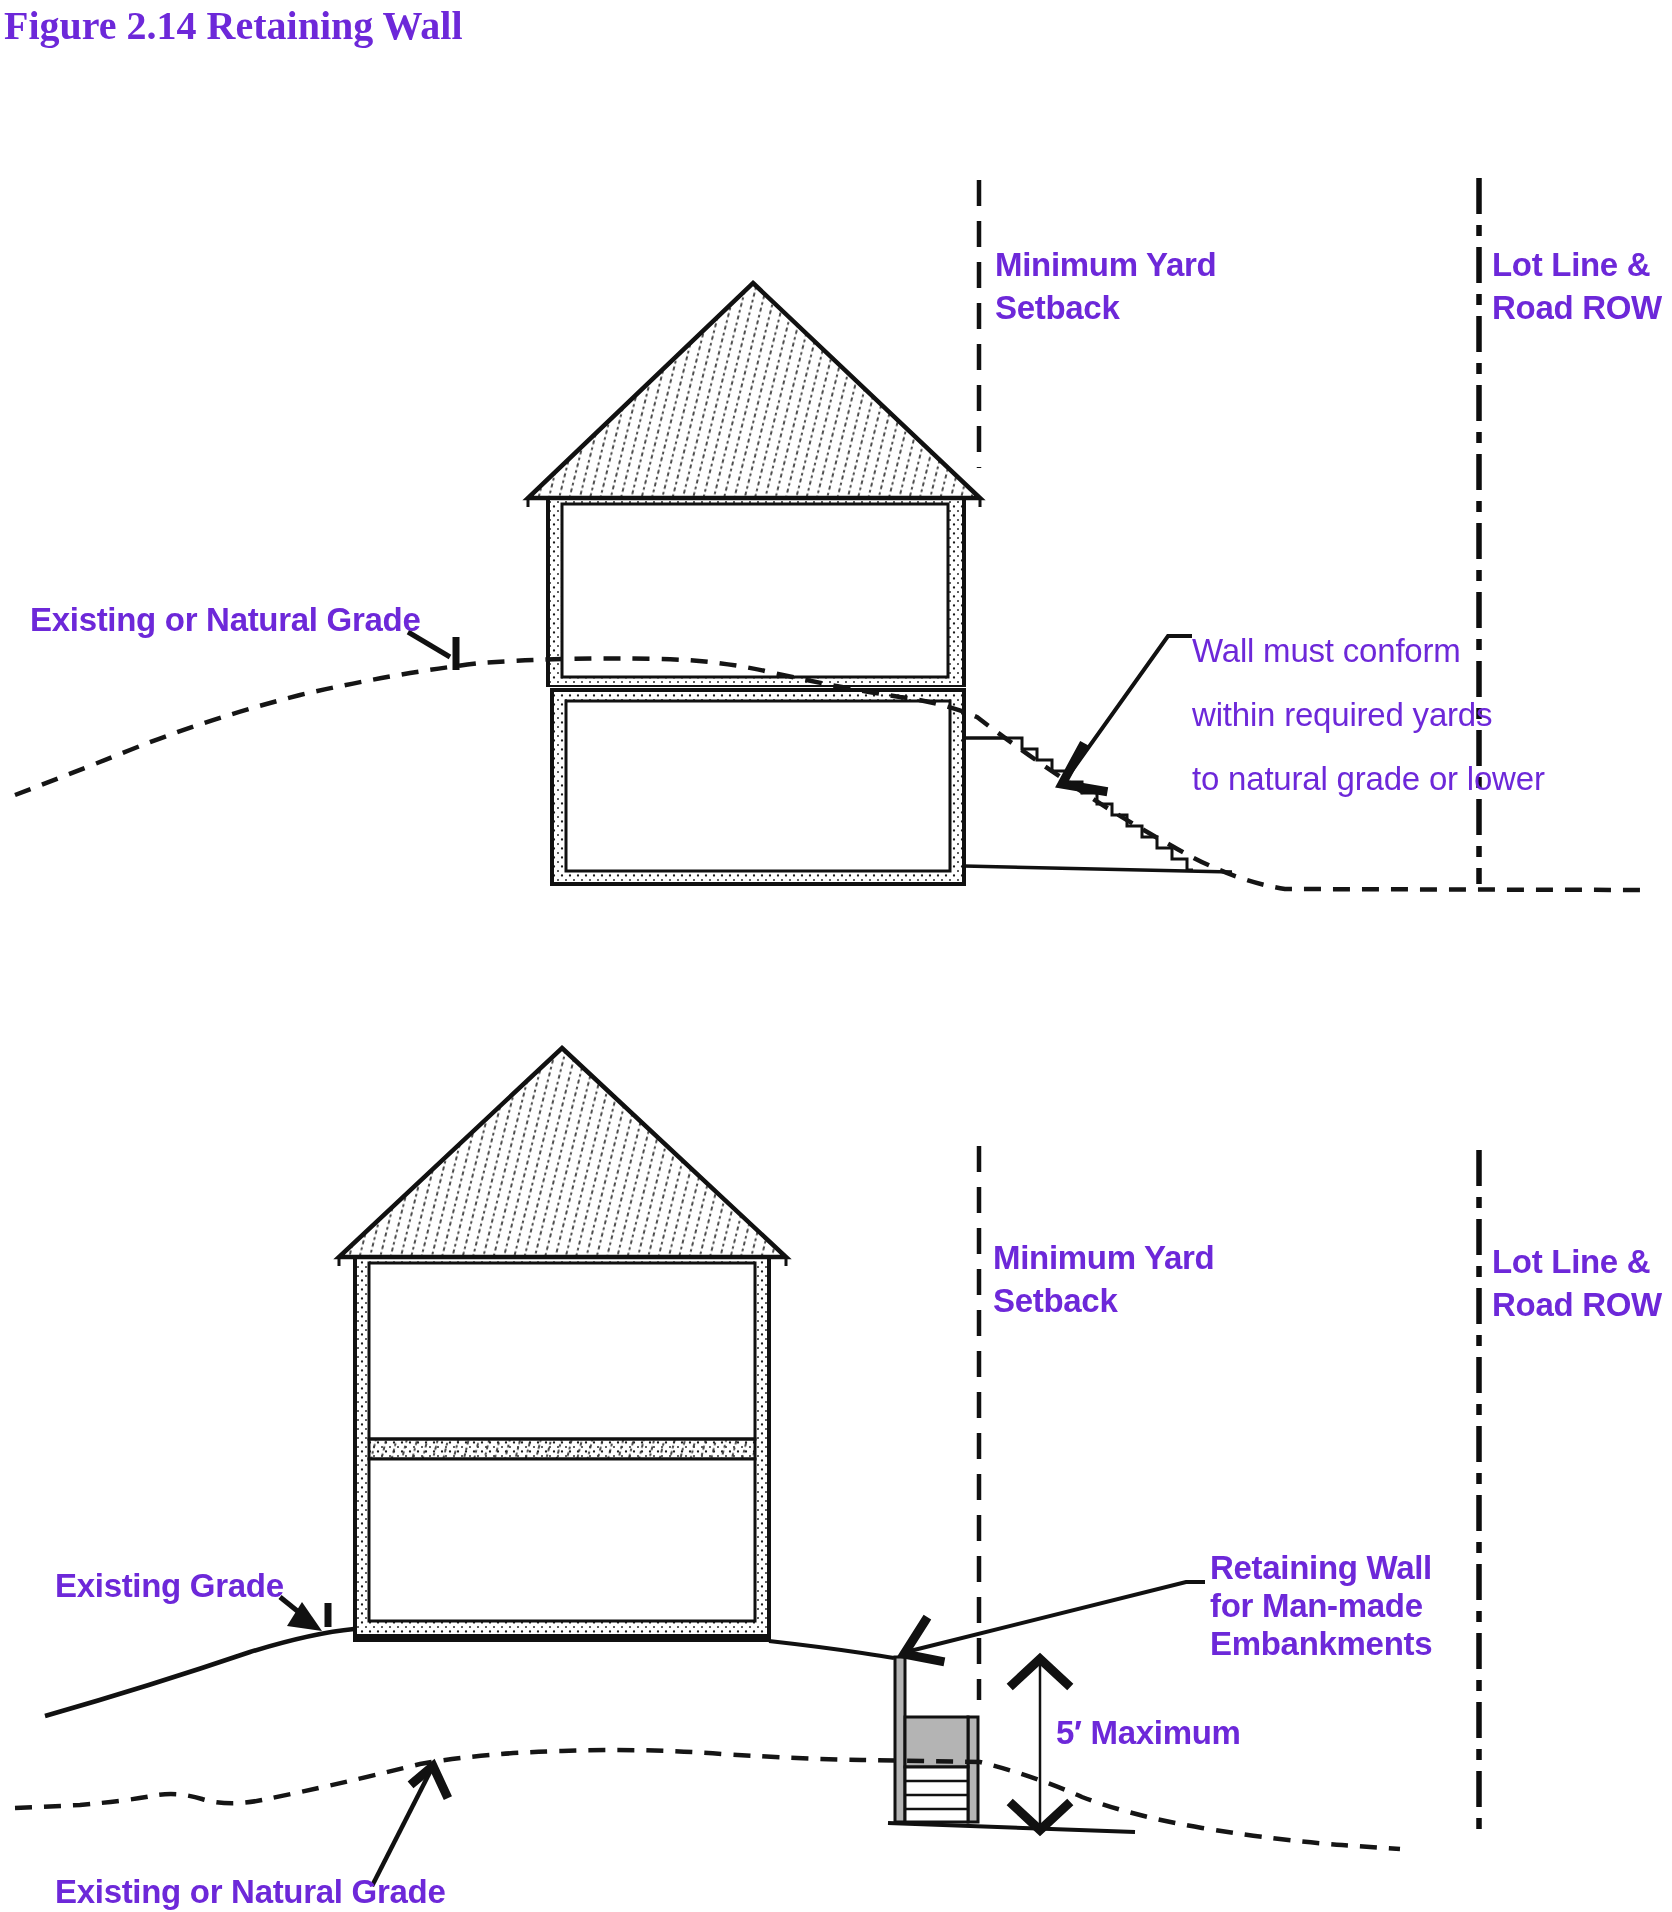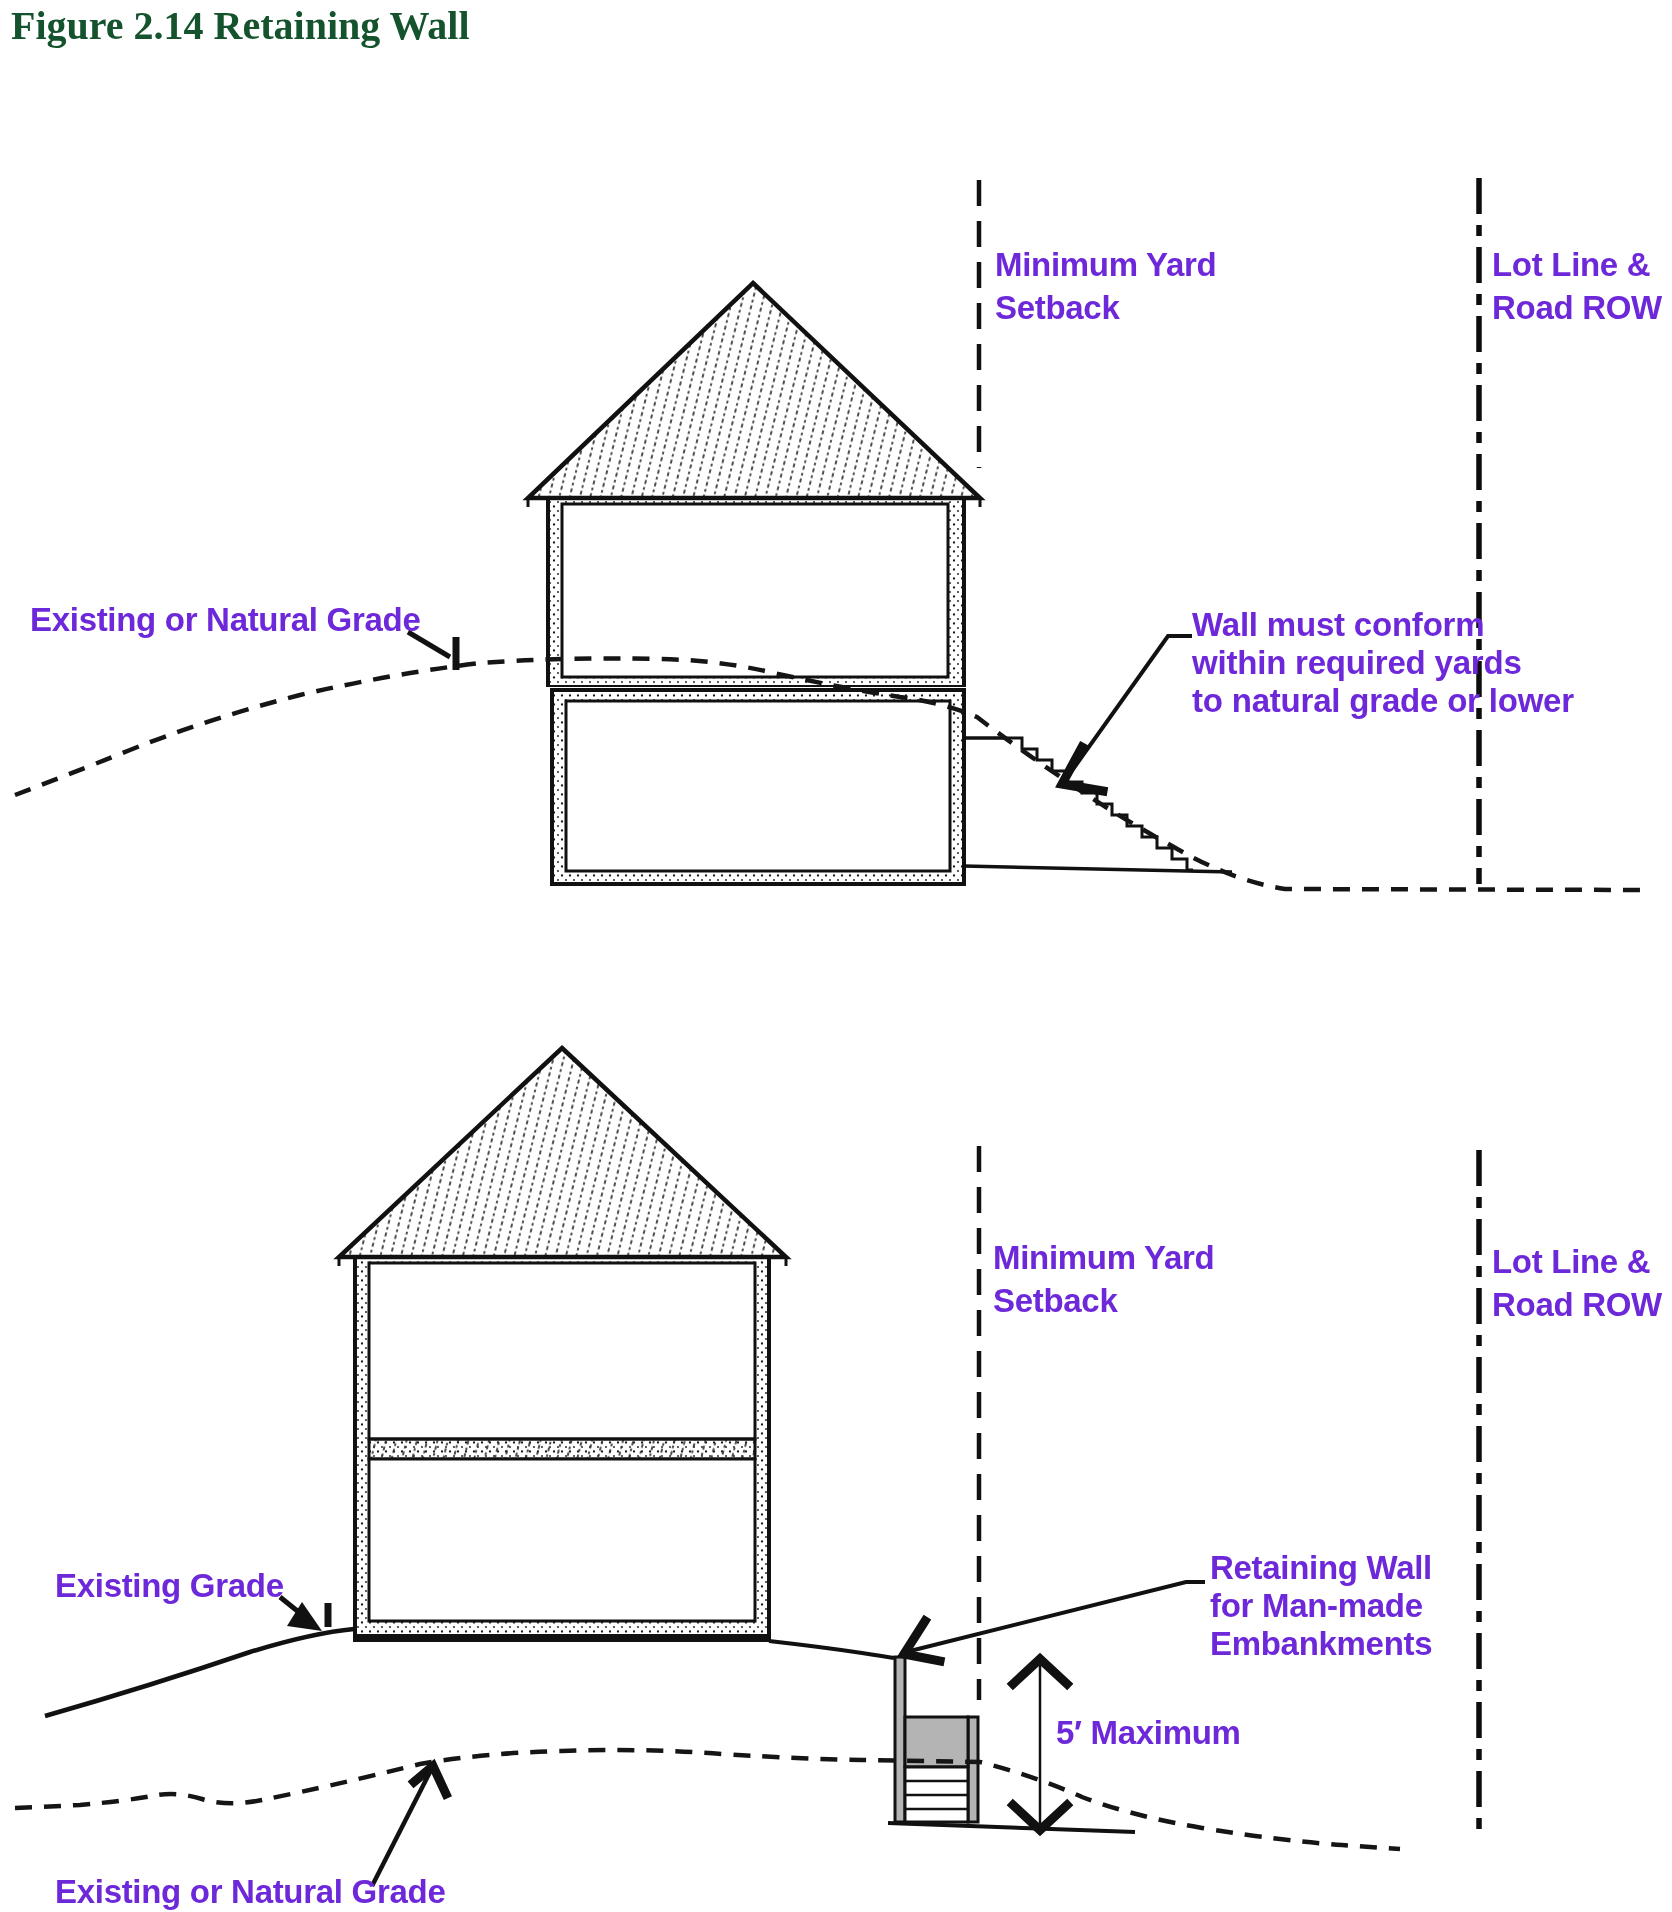--- a/index.html
+++ b/index.html
@@ -1,25 +1,25 @@
 <!DOCTYPE html>
 <html><head>
 <meta charset="utf-8">
 <style>
   html,body{margin:0;padding:0;background:#fff;}
   .page{position:relative;width:1672px;height:1912px;background:#ffffff;overflow:hidden;
         font-family:"Liberation Sans",sans-serif;}
   svg{position:absolute;left:0;top:0;}
-  .title{position:absolute;left:11px;top:2px;
-         font:700 40px/48px "Liberation Serif",serif;color:#14532d;letter-spacing:0;}
+  .title{position:absolute;left:4px;top:2px;
+         font:700 40px/48px "Liberation Serif",serif;color:#6d28d9;letter-spacing:0;}
   .lbl{position:absolute;font:700 33px/43px "Liberation Sans",sans-serif;
        color:#6d28d9;letter-spacing:-0.3px;white-space:nowrap;}
   .lbl.tight{line-height:38px;}
   .lbl.single{line-height:38px;}
-  .lbl .rg{font-weight:700;letter-spacing:-0.2px;}
+  .lbl .rg{font-weight:400;letter-spacing:-0.2px;margin-top:26px;}
   
   .dashA{stroke:#111;stroke-width:4.5;stroke-dasharray:26 15;fill:none;}
   .lotln{stroke:#0d0d0d;stroke-width:5.5;stroke-dasharray:36 11 11 11;fill:none;}
   .grade{stroke:#151515;stroke-width:4.5;stroke-dasharray:17 12;fill:none;}
   .sol{stroke:#111;fill:none;}
   .chev{stroke:#111;stroke-width:9;fill:none;stroke-linecap:square;}
 </style>
 </head>
 <body>
 

